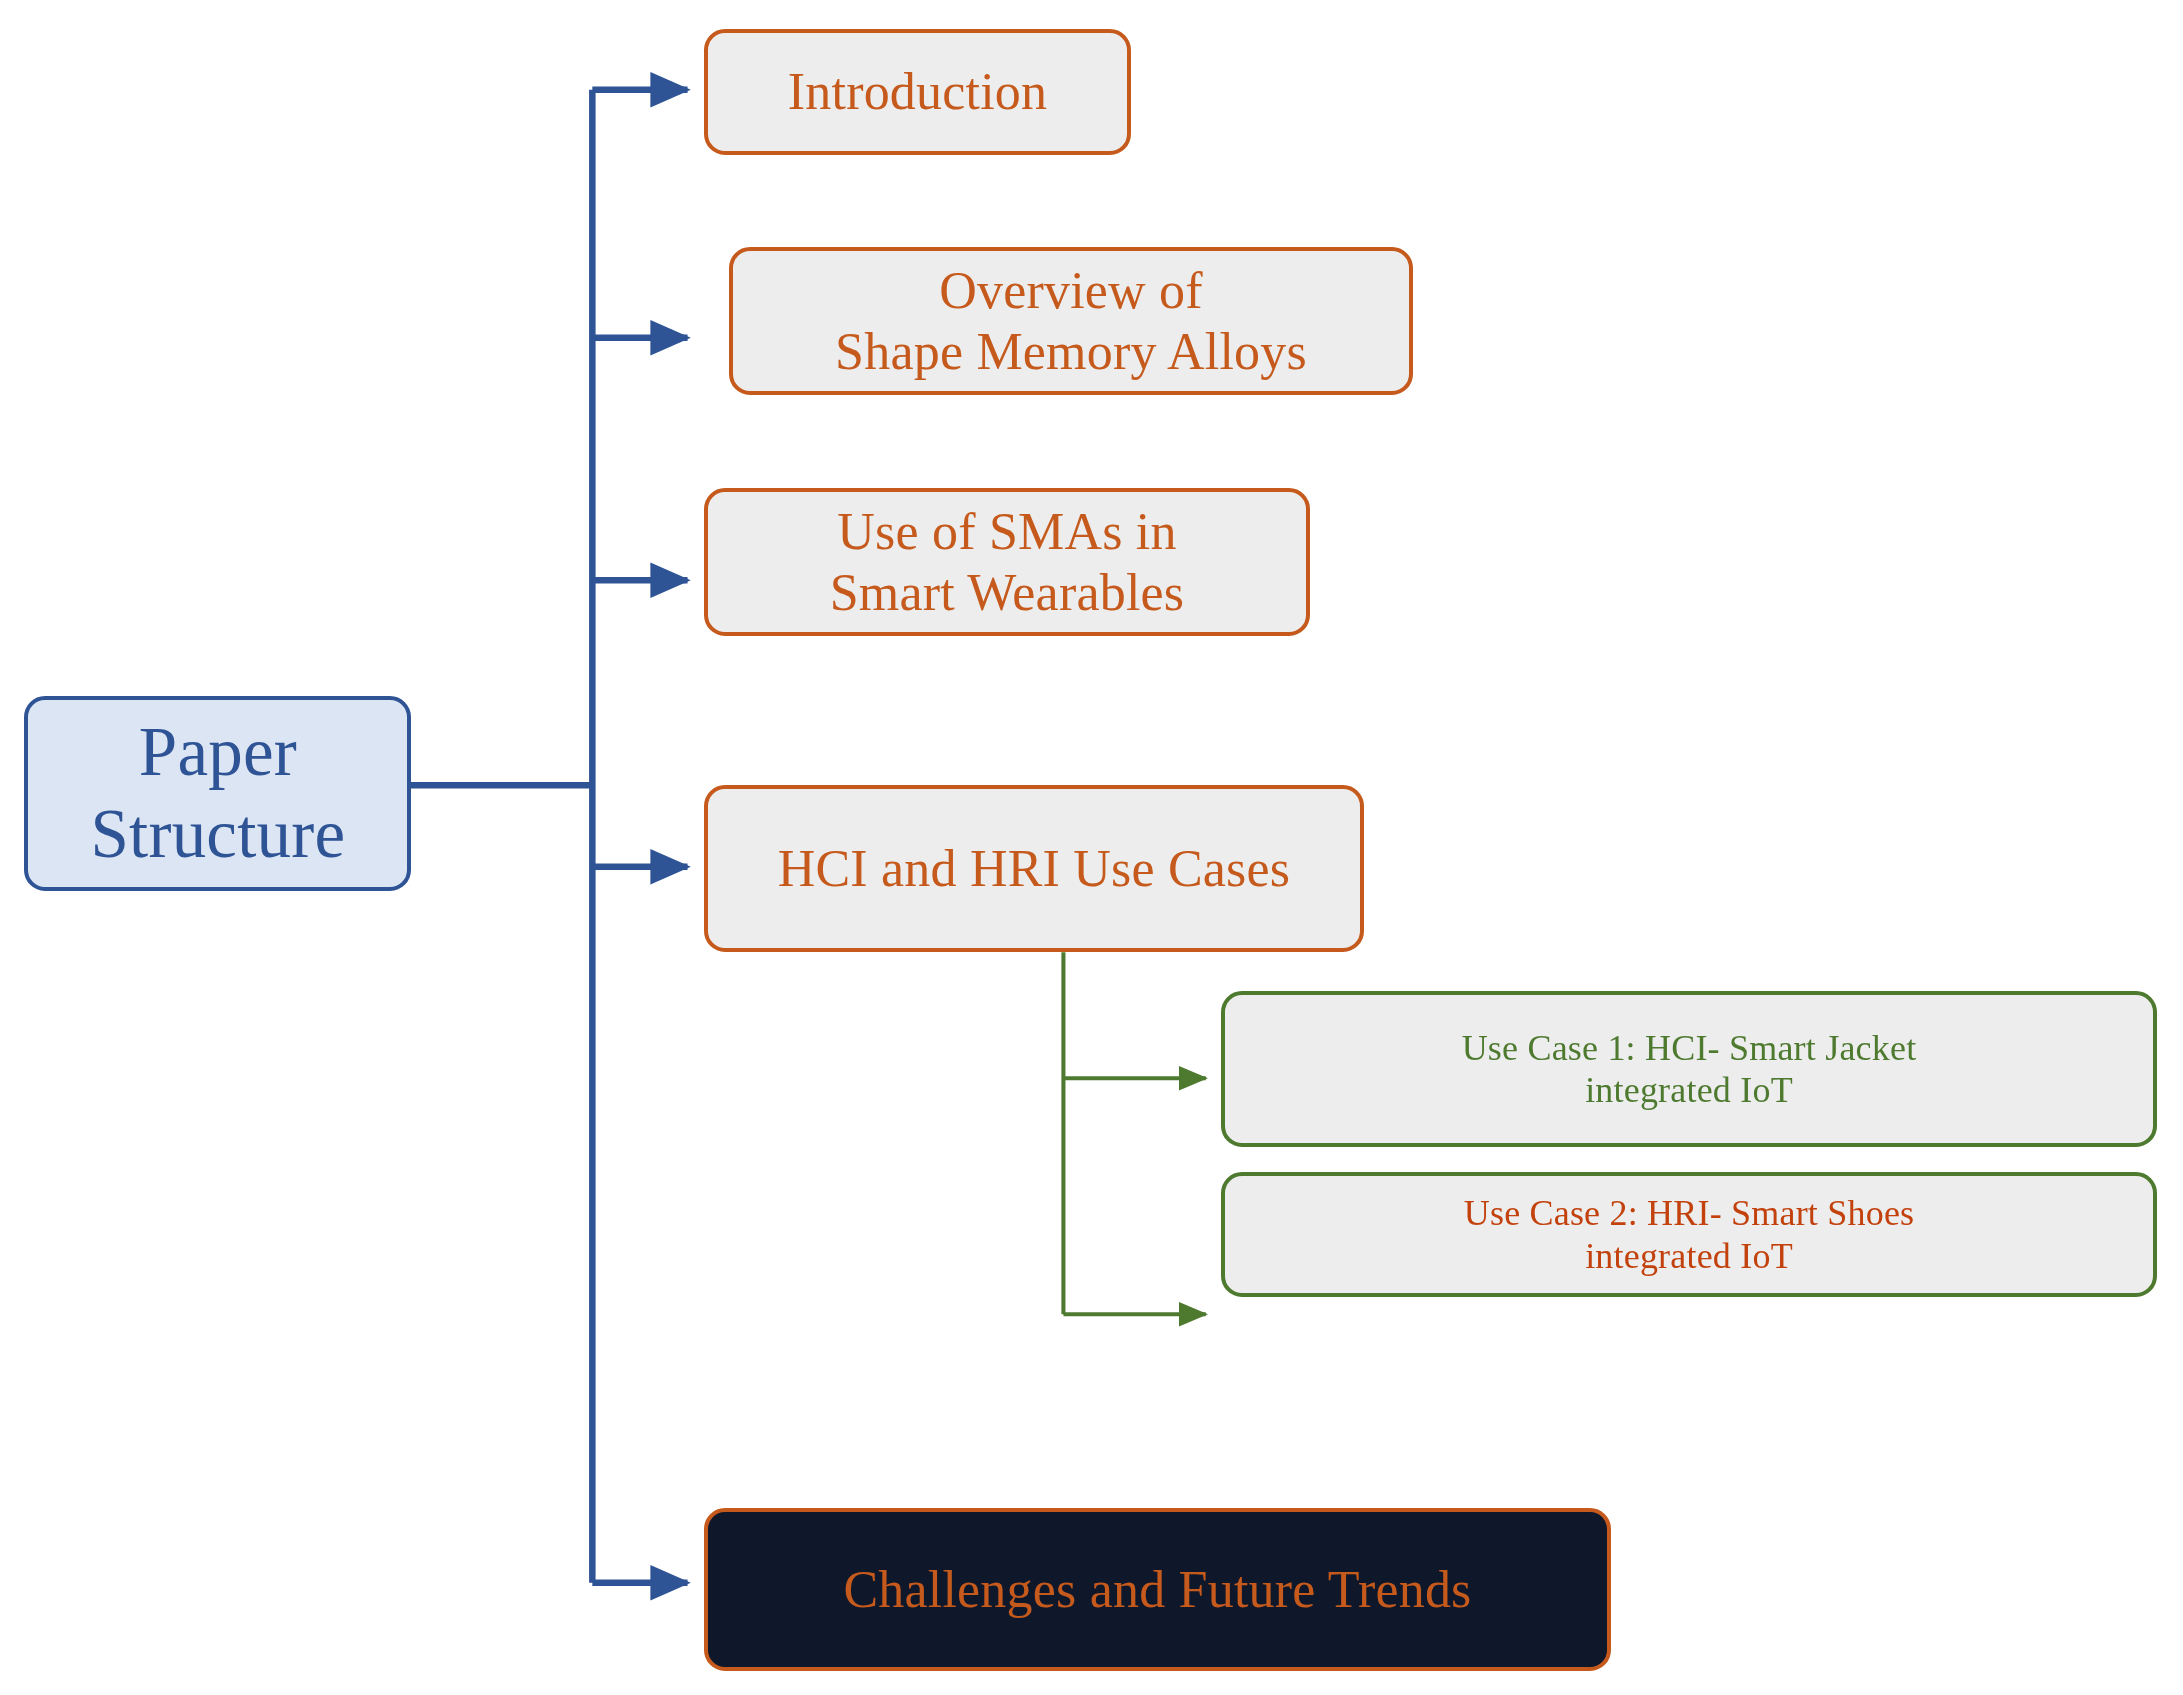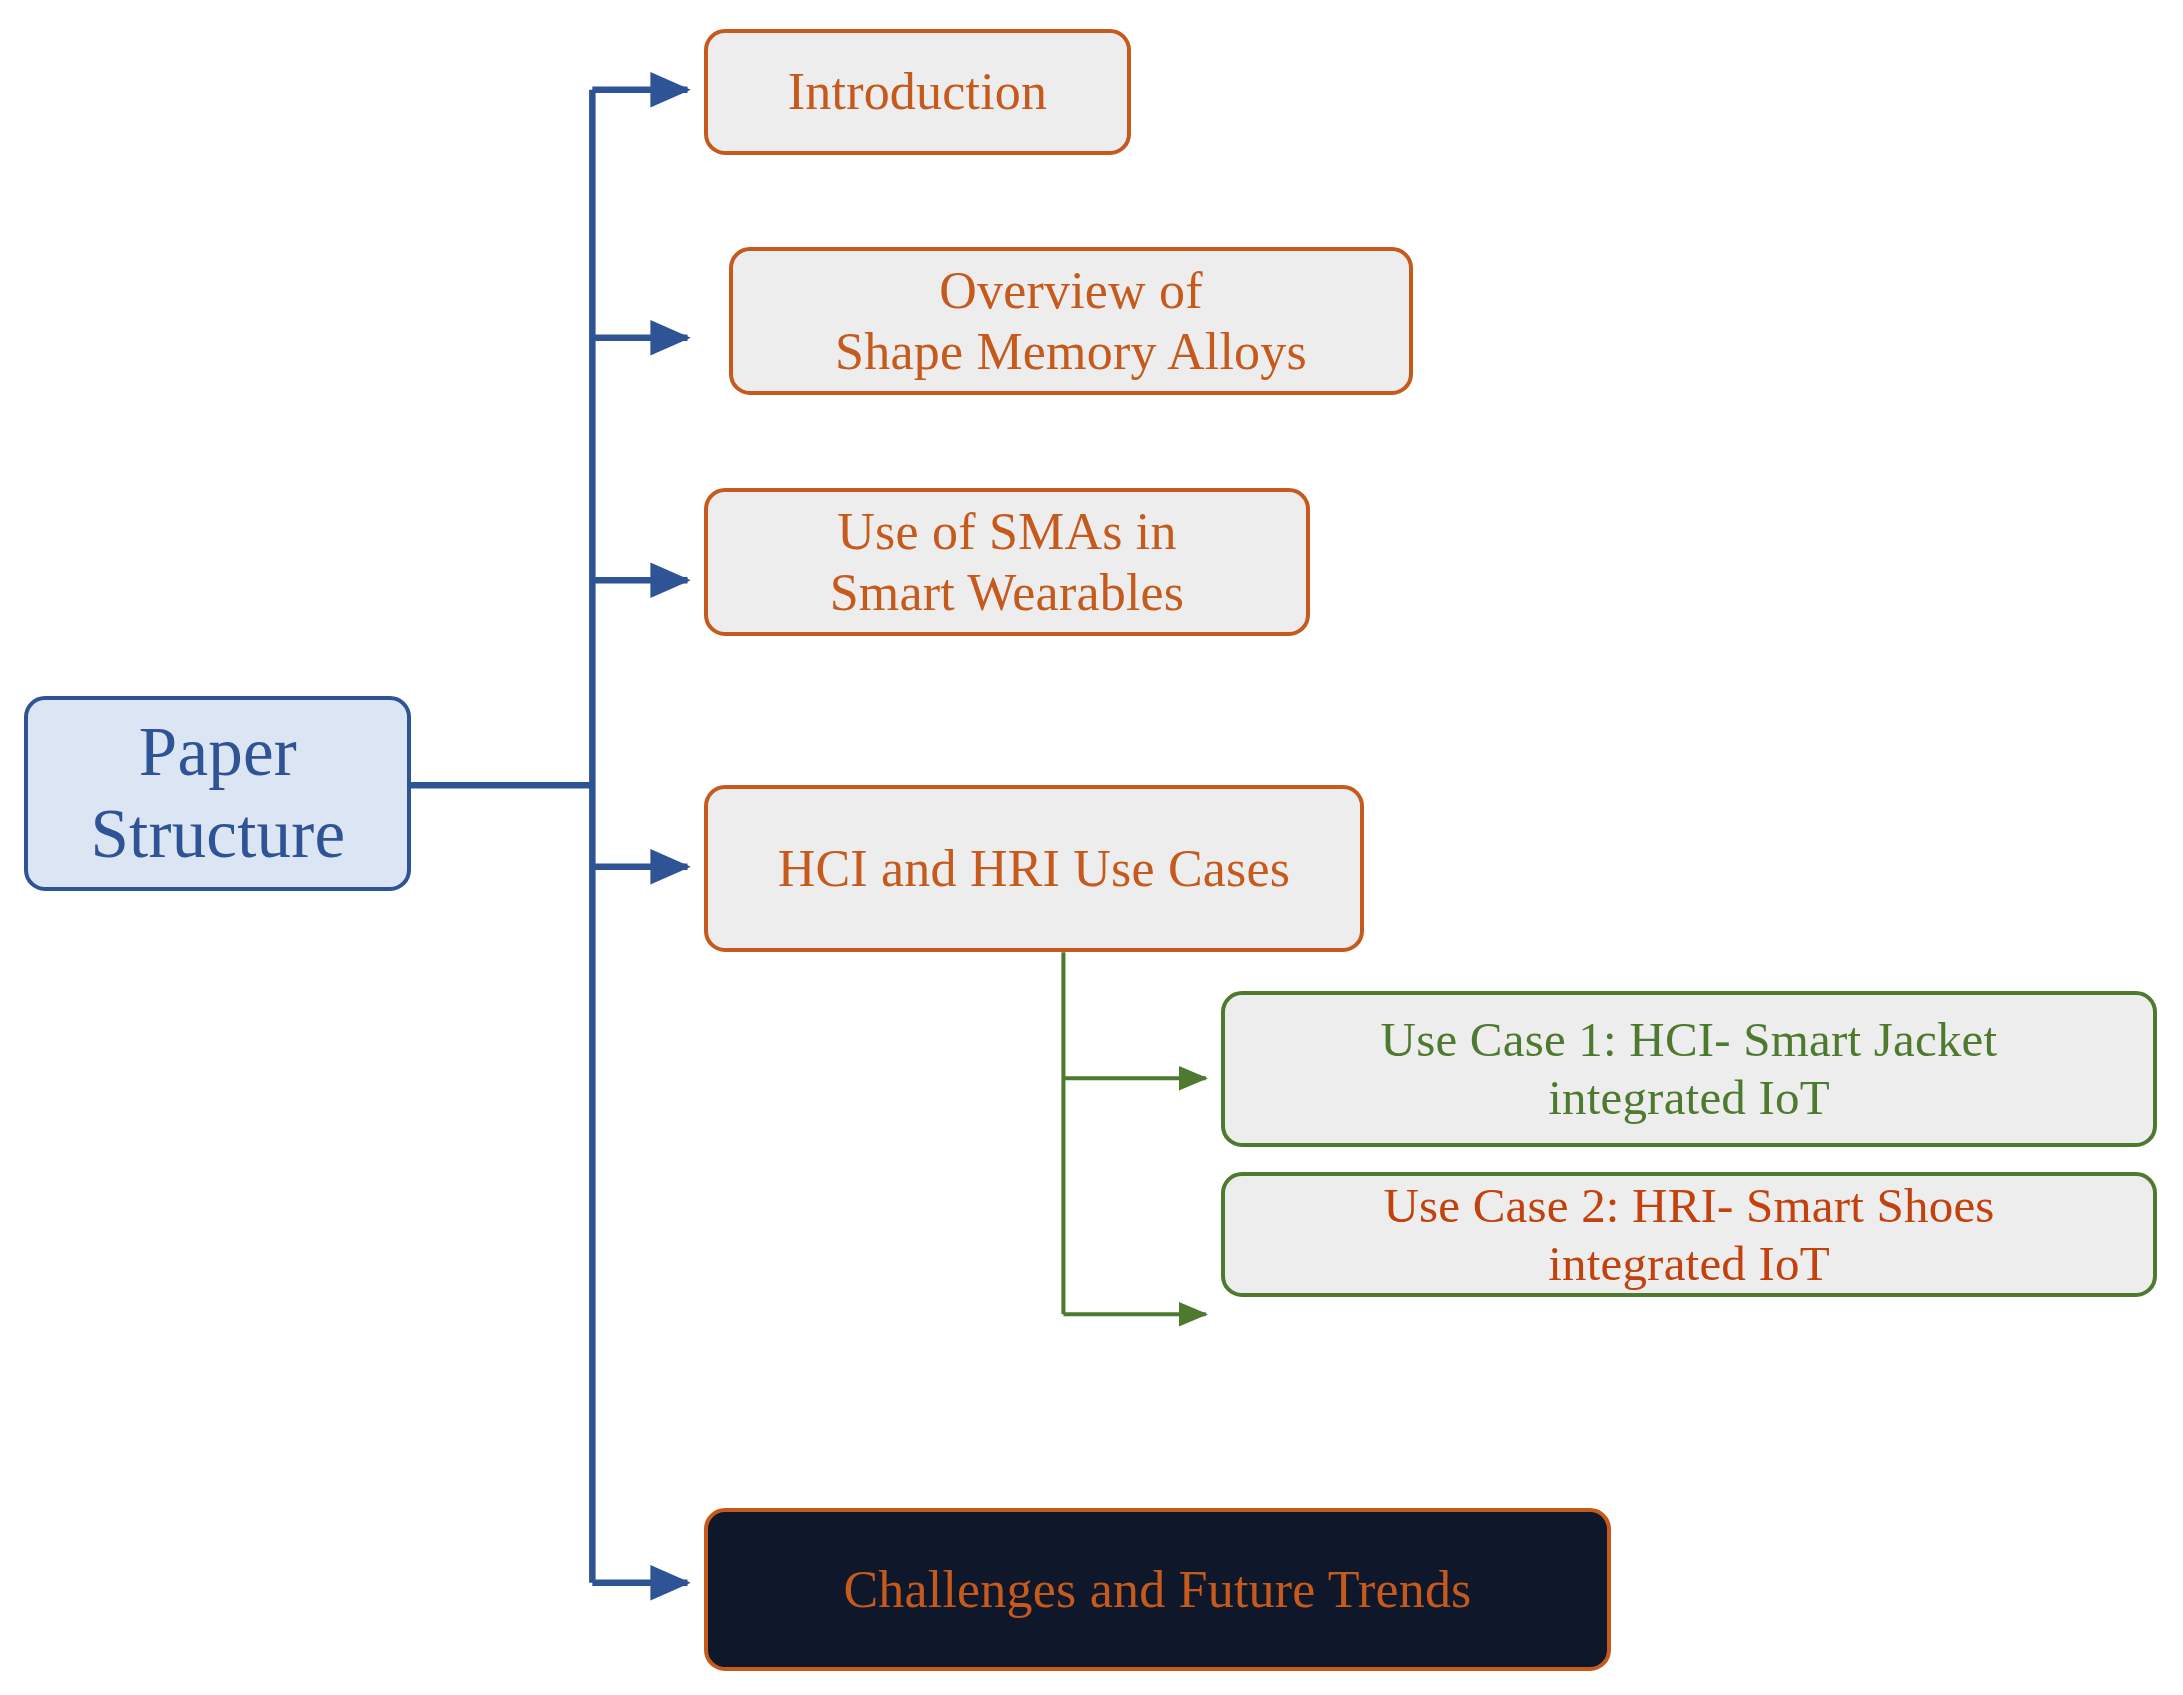--- a/index.html
+++ b/index.html
@@ -48,21 +48,21 @@
   .node-orange {
     border: 4.1px solid #C55A1C;
     background: #EDEDED;
     color: #C55A1C;
     font-size: 52px;
   }
   .node-green {
     border: 4.1px solid #4E7A30;
     background: #EDEDED;
     color: #4E7A30;
-    font-size: 49px;
+    font-size: 36px;
   }
   .node-label {
     display: block;
     width: 100%;
     padding: 0 13px;
     box-sizing: border-box;
     white-space: pre-line;
   }
 </style>
 </head>

